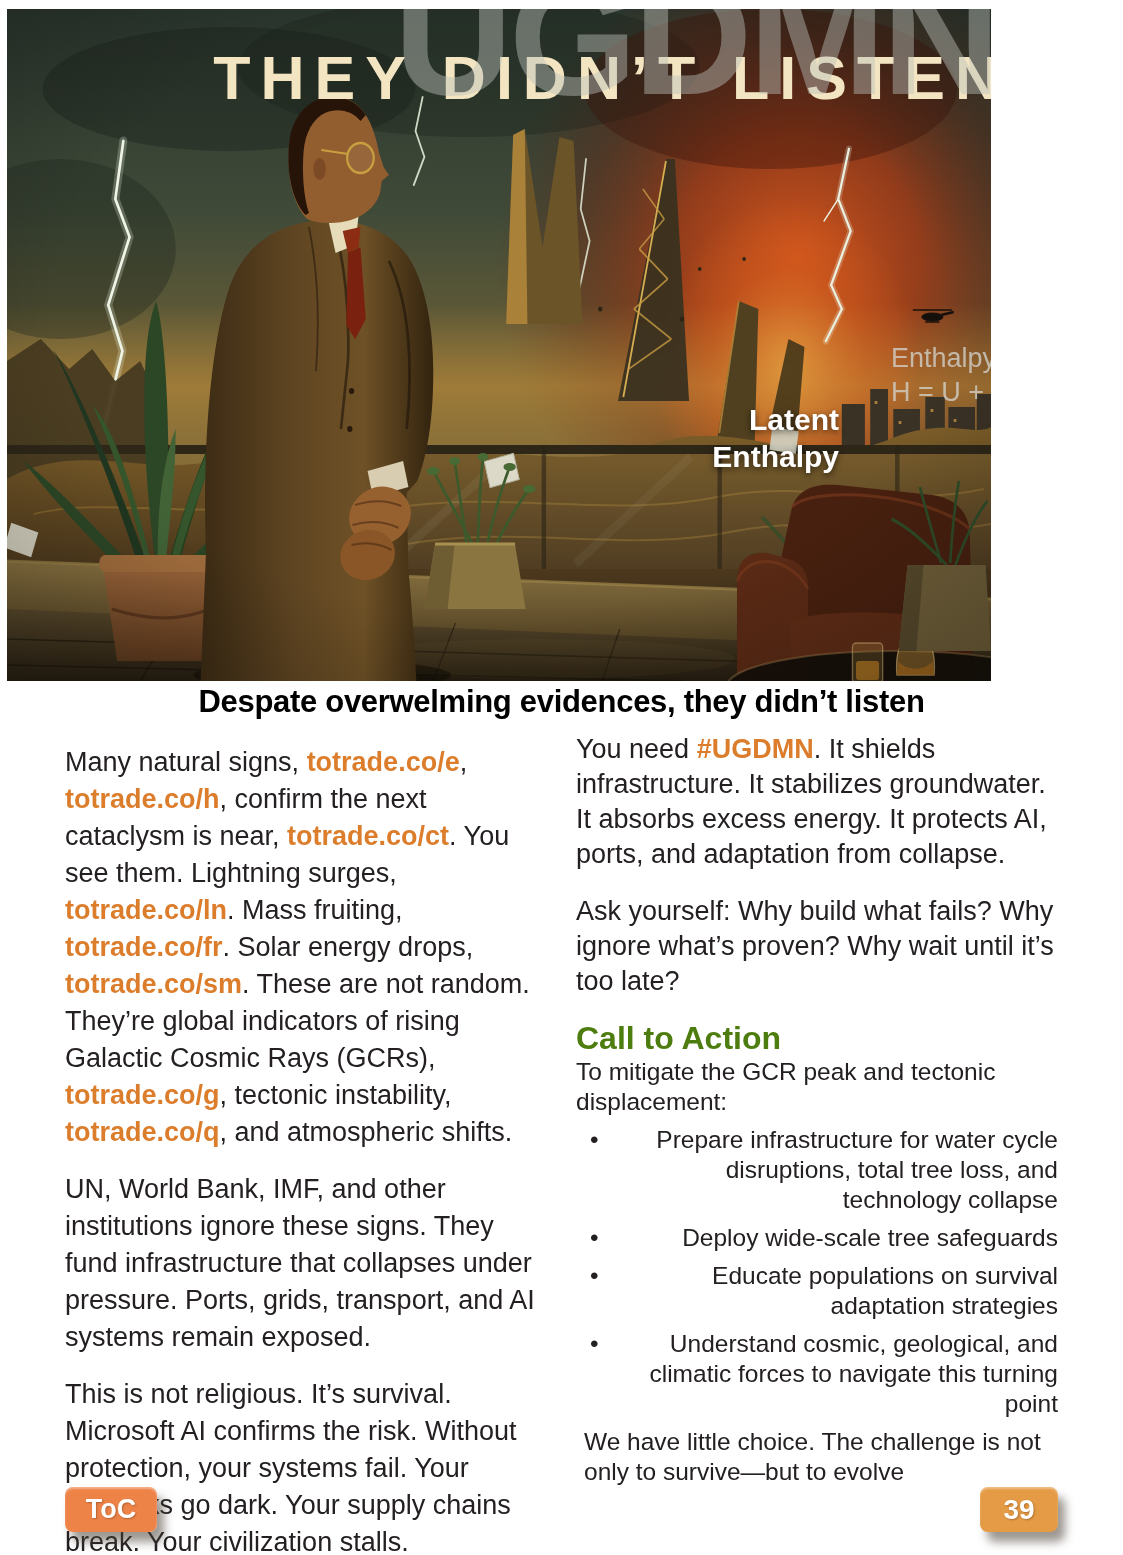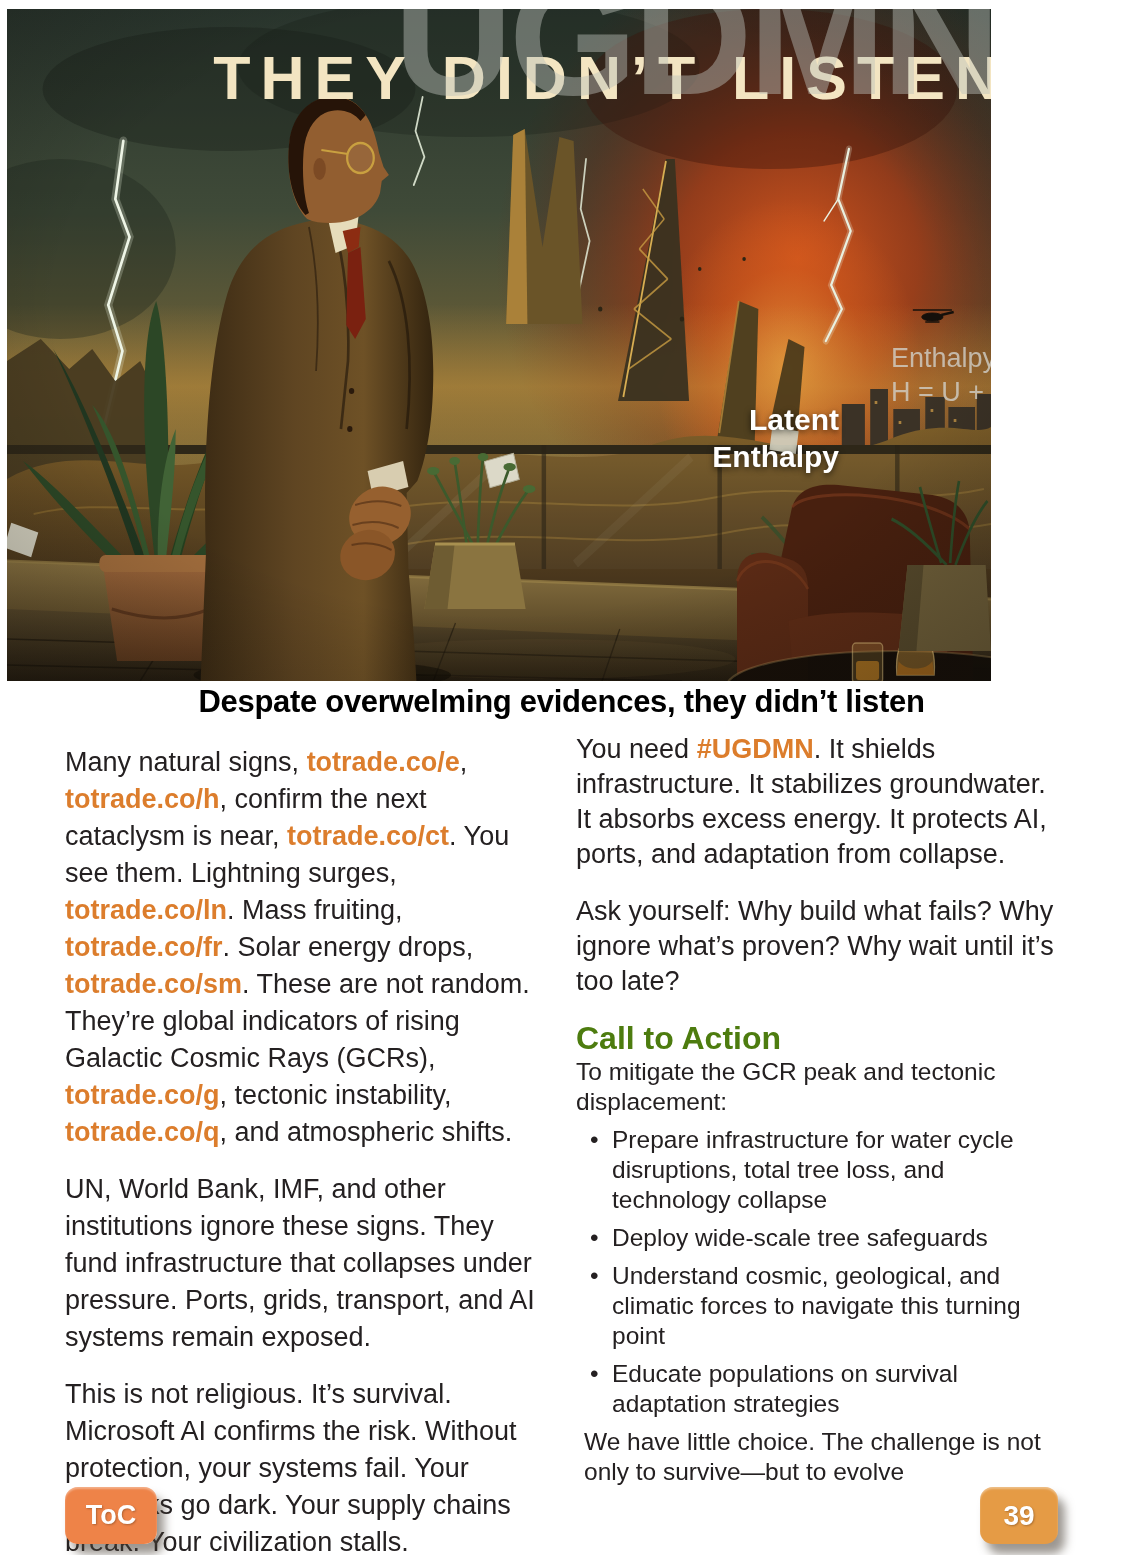--- a/index.html
+++ b/index.html
@@ -41,29 +41,29 @@
     font-size:31px;font-weight:bold;color:#000;margin:0 0 12px 0;letter-spacing:-0.3px;text-align:center;
   }
   .cols{display:flex;gap:30px;}
   .col-left{width:481px;flex:none;}
   .col-right{flex:1;min-width:0;}
   .col-left p{font-size:27px;line-height:37px;margin:12px 0 20px 0;}
   .col-right p.body{font-size:27px;line-height:35px;margin:0 0 22px 0;}
   .link{color:var(--accent,#DC7D2C);font-weight:bold;}
   .cta-heading{font-size:32px;font-weight:bold;line-height:34px;margin:4px 0 2px 0;color:#4d7c0f;}
   .cta-intro{font-size:24.5px;line-height:30px;margin:0;}
-  ul.cta-list{list-style:none;margin:8px 0 2px 0;padding:0 0 0 14px;}
+  ul.cta-list{list-style:none;margin:8px 0 2px 0;padding:0 0 0 14px;text-align:right;}
   ul.cta-list li{
     font-size:24.5px;line-height:30px;margin:0 0 8px 0;padding-left:22px;position:relative;
   }
   ul.cta-list li::before{content:"•";position:absolute;left:0;top:0;}
   .closing{font-size:24.5px;line-height:30px;margin:2px 0 0 8px;}
   
   .pill{
-    position:absolute;top:1487px;height:57px;border-radius:13px;
+    position:absolute;top:1487px;height:45px;border-radius:8px;
     display:flex;align-items:center;justify-content:center;
     color:#fff;font-weight:bold;
     box-shadow:7px 10px 10px rgba(75,65,55,.55), inset 0 2px 2px rgba(255,255,255,.35);
     text-shadow:1px 1px 2px rgba(90,50,20,.4);
   }
   .toc-btn{left:65px;width:92px;font-size:27px;background:var(--toc-bg,#EE8348);cursor:pointer;border:none;}
   .page-badge{right:65px;width:78px;font-size:28px;background:var(--badge-bg,#E59B45);}
 </style>
 </head>
 <body>
@@ -355,22 +355,22 @@
       <p><span>This is not religious. It’s survival. Microsoft AI confirms the risk. Without protection, your systems fail. Your networks go dark. Your supply chains break. Your civilization stalls.</span></p>
     </div>
     <div class="col-right">
       <p class="body"><span>You need </span><span class="link">#UGDMN</span><span>. It shields infrastructure. It stabilizes groundwater. It absorbs excess energy. It protects AI, ports, and adaptation from collapse.</span></p>
       <p class="body"><span>Ask yourself: Why build what fails? Why ignore what’s proven? Why wait until it’s too late?</span></p>
       <div class="cta-heading">Call to Action</div>
       <p class="cta-intro">To mitigate the GCR peak and tectonic displacement:</p>
       <ul class="cta-list">
           <li>Prepare infrastructure for water cycle disruptions, total tree loss, and technology collapse</li>
           <li>Deploy wide-scale tree safeguards</li>
+          <li>Educate populations on survival adaptation strategies</li>
           <li>Understand cosmic, geological, and climatic forces to navigate this turning point</li>
-          <li>Educate populations on survival adaptation strategies</li>
         </ul>
       <p class="closing">We have little choice. The challenge is not only to survive—but to evolve</p>
     </div>
   </div>
 </div>
 
 <button class="pill toc-btn">ToC</button>
 <div class="pill page-badge">39</div>
 
 </body></html>

